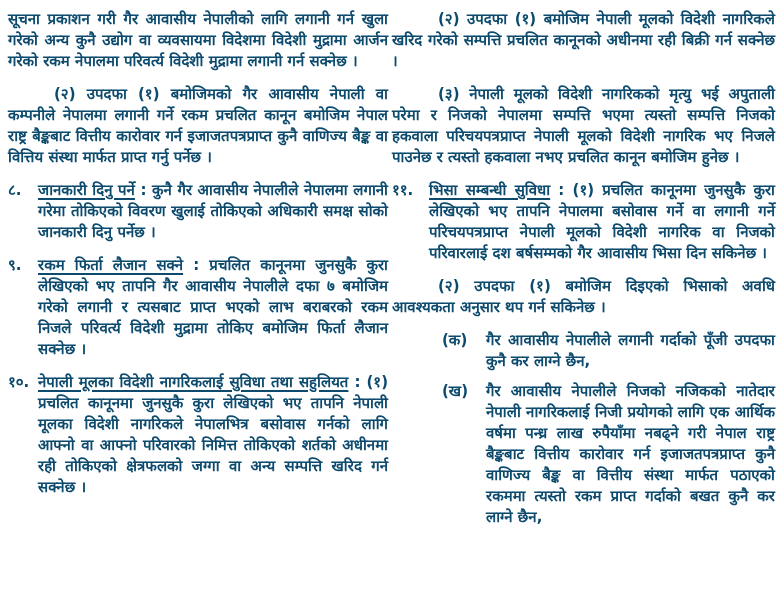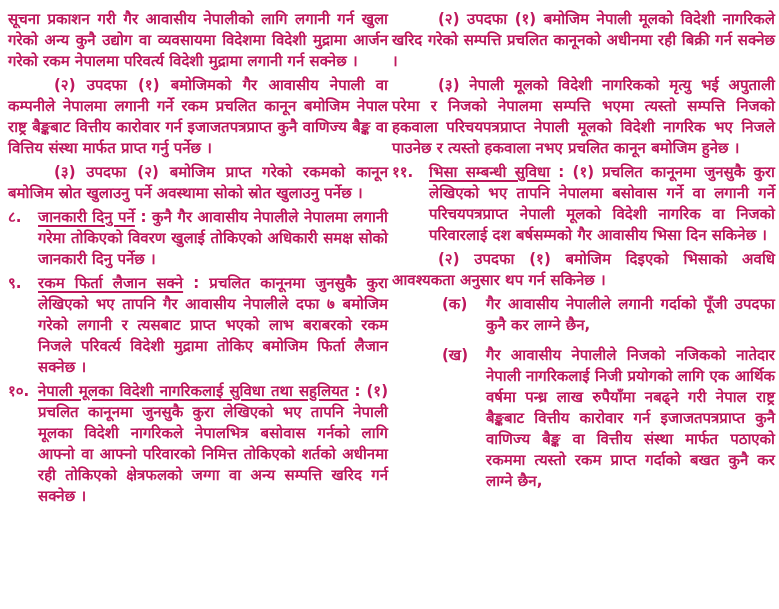--- a/index.html
+++ b/index.html
@@ -7,30 +7,30 @@
   body {
     background: #ffffff;
     overflow: hidden;
     font-family: "DejaVu Sans", sans-serif;
   }
   .page {
     width: 779px;
     height: 609px;
     padding: 9px 4px 0 8px;
     display: flex;
-    color: #be185d;
+    color: #0c4a6e;
     font-weight: 700;
     font-size: 15px;
     line-height: 21px;
     text-align: justify;
   }
   .col { display: block; }
   .col-left  { width: 380px; flex: 0 0 380px; }
   .col-right { width: 383px; flex: 0 0 383px; margin-left: 4px; }
-  .col > * + * { margin-top: 3px; }
+  .col > * + * { margin-top: 12px; }
   .para.indent { text-indent: 46px; }
   .section { display: flex; align-items: flex-start; justify-content: flex-end; }
   .num {
     flex: 0 0 30px;
     text-align: left;
   }
   .col-right .num { flex: 0 0 37px; }
   .sec-body { flex: 1 1 auto; text-align: justify; }
   .heading {
     text-decoration: underline;
@@ -45,21 +45,20 @@
 </head>
 <body>
 
 <div class="page">
 
   <div class="col col-left">
     <p class="para flush">सूचना प्रकाशन गरी गैर आवासीय नेपालीको लागि लगानी गर्न खुला गरेको अन्य कुनै उद्योग वा व्यवसायमा विदेशमा विदेशी मुद्रामा आर्जन गरेको रकम नेपालमा परिवर्त्य विदेशी मुद्रामा लगानी गर्न सक्नेछ ।</p>
 
     <p class="para indent">(२) उपदफा (१) बमोजिमको गैर आवासीय नेपाली वा कम्पनीले नेपालमा लगानी गर्ने रकम प्रचलित कानून बमोजिम नेपाल राष्ट्र बैङ्कबाट वित्तीय कारोवार गर्न इजाजतपत्रप्राप्त कुनै वाणिज्य बैङ्क वा वित्तिय संस्था मार्फत प्राप्त गर्नु पर्नेछ ।</p>
 
-    <p class="para indent">(३) उपदफा (२) बमोजिम प्राप्त गरेको रकमको कानून बमोजिम स्रोत खुलाउनु पर्ने अवस्थामा सोको स्रोत खुलाउनु पर्नेछ ।</p>
 
     <div class="section">
       <span class="num">८.</span>
       <p class="sec-body"><span class="heading">जानकारी दिनु पर्ने</span><span> : कुनै गैर आवासीय नेपालीले नेपालमा लगानी गरेमा तोकिएको विवरण खुलाई तोकिएको अधिकारी समक्ष सोको जानकारी दिनु पर्नेछ ।</span></p>
     </div>
 
     <div class="section">
       <span class="num">९.</span>
       <p class="sec-body"><span class="heading">रकम फिर्ता लैजान सक्ने</span><span> : प्रचलित कानूनमा जुनसुकै कुरा लेखिएको भए तापनि गैर आवासीय नेपालीले दफा ७ बमोजिम गरेको लगानी र त्यसबाट प्राप्त भएको लाभ बराबरको रकम निजले परिवर्त्य विदेशी मुद्रामा तोकिए बमोजिम फिर्ता लैजान सक्नेछ ।</span></p>
     </div>

